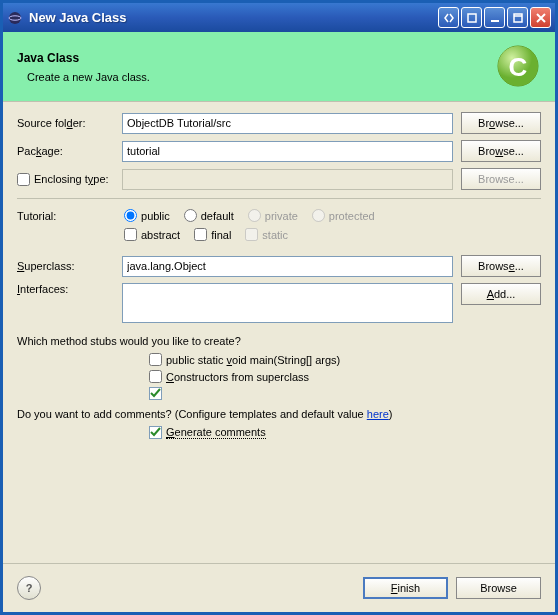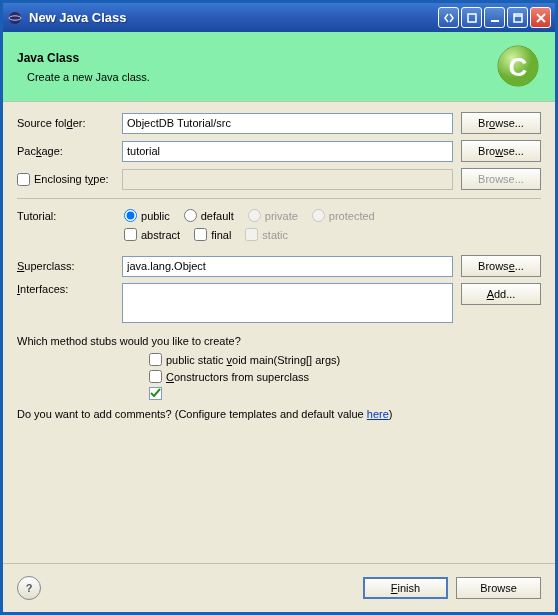--- a/index.html
+++ b/index.html
@@ -237,20 +237,28 @@
         <span class="checked-box">
             <svg viewBox="0 0 11 11">
               <path d="M1 5 L4 8 L10 1" stroke="#2a8a2a" stroke-width="2" fill="none"></path>
             </svg>
           </span>
       </div>
 
       <div class="stub-q" style="margin-top:8px">
         <span>Do you want to add comments? (Configure templates and default value </span><span class="link">here</span><span>)</span>
       </div>
+      <div class="stub-chk">
+        <span class="checked-box">
+            <svg viewBox="0 0 11 11">
+              <path d="M1 5 L4 8 L10 1" stroke="#2a8a2a" stroke-width="2" fill="none"></path>
+            </svg>
+          </span>
+        <span class="dotted"><span class="u">G</span>enerate comments</span>
+      </div>
     </div>
 
   </div>
 
   <div class="footer">
     <div class="help-btn">?</div>
     <div class="footer-spacer"></div>
     <button class="btn btn-default"><span><span class="u">F</span>inish</span></button>
     <button class="btn">Browse</button>
   </div>

